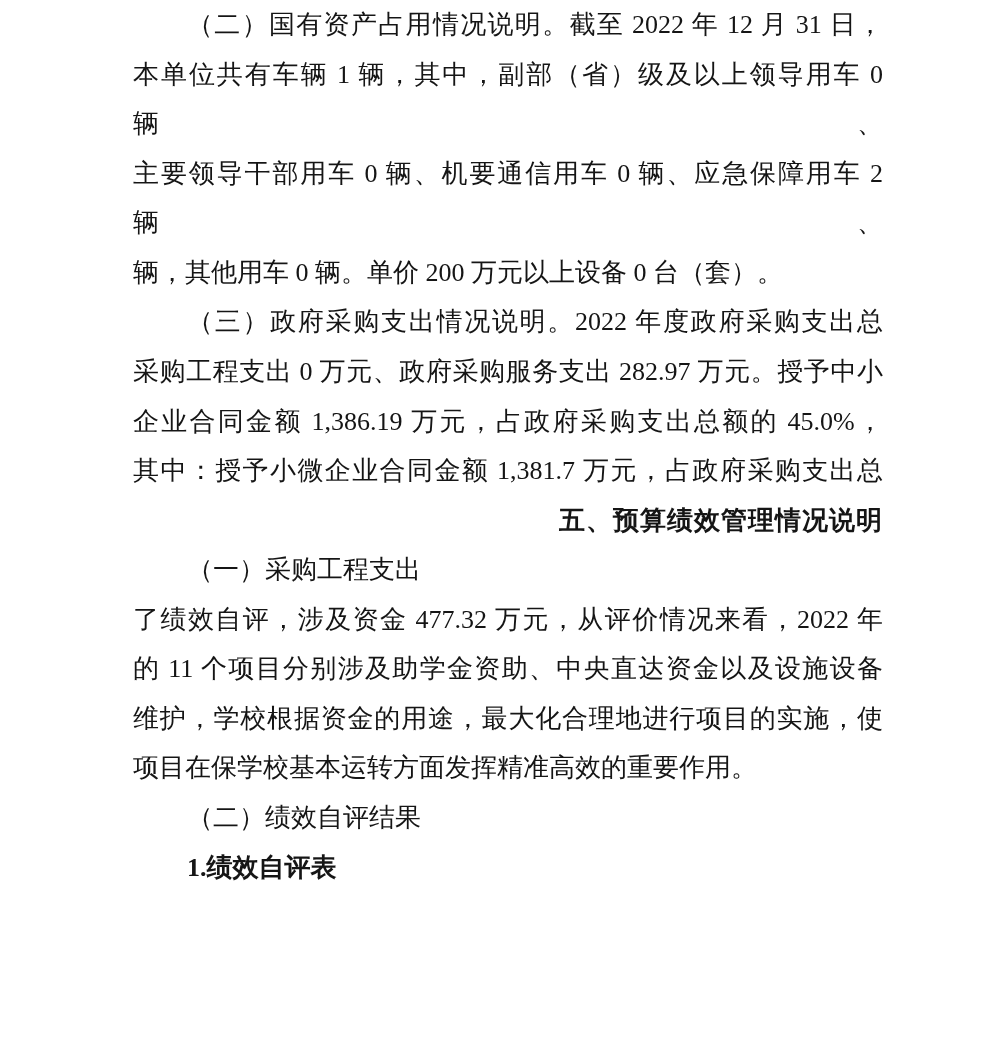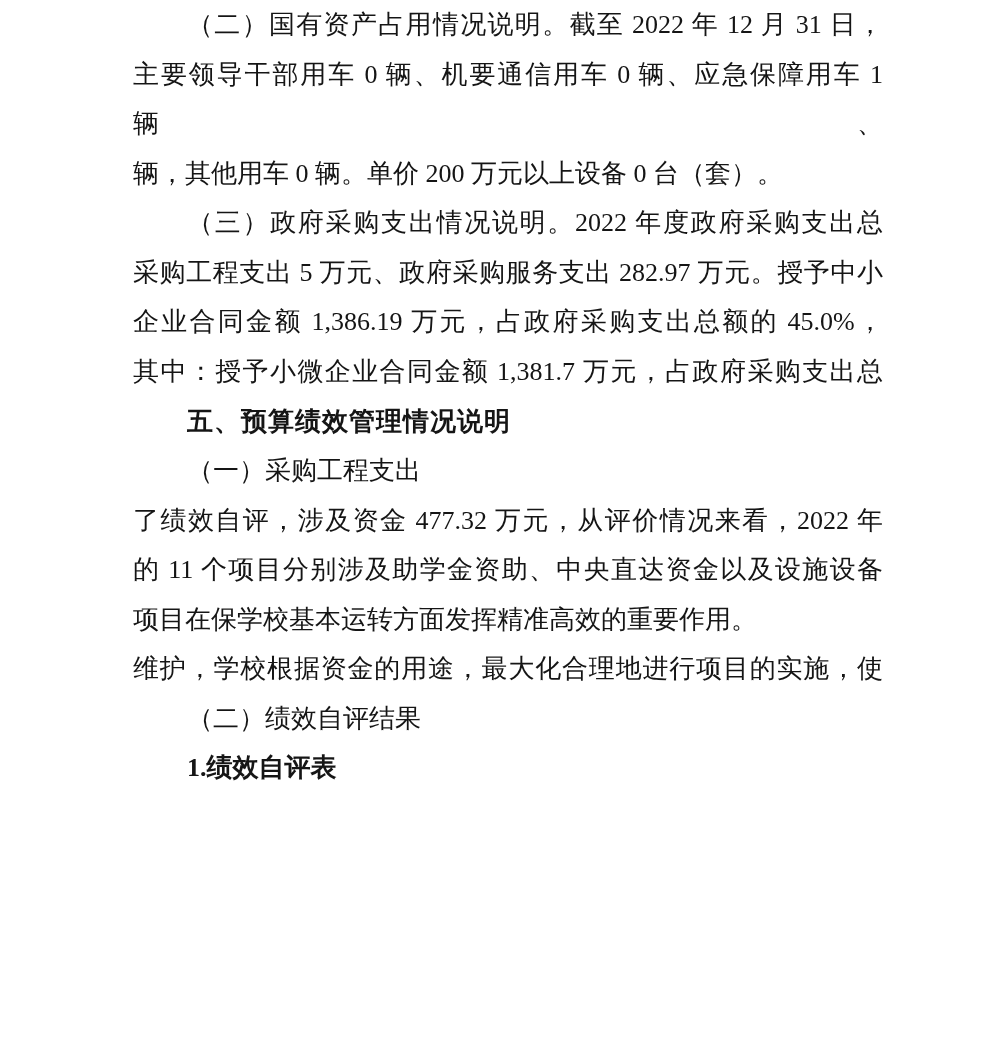--- a/index.html
+++ b/index.html
@@ -32,57 +32,59 @@
   .indent { text-indent: 54px; }
   .jfull {
     text-align: justify;
     text-align-last: justify;
     text-justify: inter-character;
   }
   .h1 {
     font-weight: bold;
     font-family: "Liberation Sans", "DejaVu Sans", sans-serif;
     letter-spacing: 1px;
+    text-align: right;
   }
   .h2 {
     font-weight: bold;
   }
 </style>
 </head>
 <body>
 
 <div class="page">
   <div class="doc">
 
     <div class="block">
       <div class="line indent jfull">（二）国有资产占用情况说明。截至 2022 年 12 月 31 日，</div>
-      <div class="line jfull">主要领导干部用车 0 辆、机要通信用车 0 辆、应急保障用车 1 辆、</div>
+      <div class="line jfull">本单位共有车辆 1 辆，其中，副部（省）级及以上领导用车 0 辆、</div>
+      <div class="line jfull">主要领导干部用车 0 辆、机要通信用车 0 辆、应急保障用车 2 辆、</div>
       <div class="line">辆，其他用车 0 辆。单价 200 万元以上设备 0 台（套）。</div>
     </div>
 
     <div class="block">
       <div class="line indent jfull">（三）政府采购支出情况说明。2022 年度政府采购支出总</div>
-      <div class="line jfull">采购工程支出 5 万元、政府采购服务支出 282.97 万元。授予中小</div>
+      <div class="line jfull">采购工程支出 0 万元、政府采购服务支出 282.97 万元。授予中小</div>
       <div class="line jfull">企业合同金额 1,386.19 万元，占政府采购支出总额的 45.0%，</div>
       <div class="line jfull">其中：授予小微企业合同金额 1,381.7 万元，占政府采购支出总</div>
     </div>
 
     <div class="block">
       <div class="line indent h1">五、预算绩效管理情况说明</div>
     </div>
 
     <div class="block">
       <div class="line indent">（一）采购工程支出</div>
     </div>
 
     <div class="block">
       <div class="line jfull">了绩效自评，涉及资金 477.32 万元，从评价情况来看，2022 年</div>
       <div class="line jfull">的 11 个项目分别涉及助学金资助、中央直达资金以及设施设备</div>
+      <div class="line jfull">维护，学校根据资金的用途，最大化合理地进行项目的实施，使</div>
       <div class="line">项目在保学校基本运转方面发挥精准高效的重要作用。</div>
-      <div class="line jfull">维护，学校根据资金的用途，最大化合理地进行项目的实施，使</div>
     </div>
 
     <div class="block">
       <div class="line indent">（二）绩效自评结果</div>
     </div>
 
     <div class="block">
       <div class="line indent h2">1.绩效自评表</div>
     </div>
 

